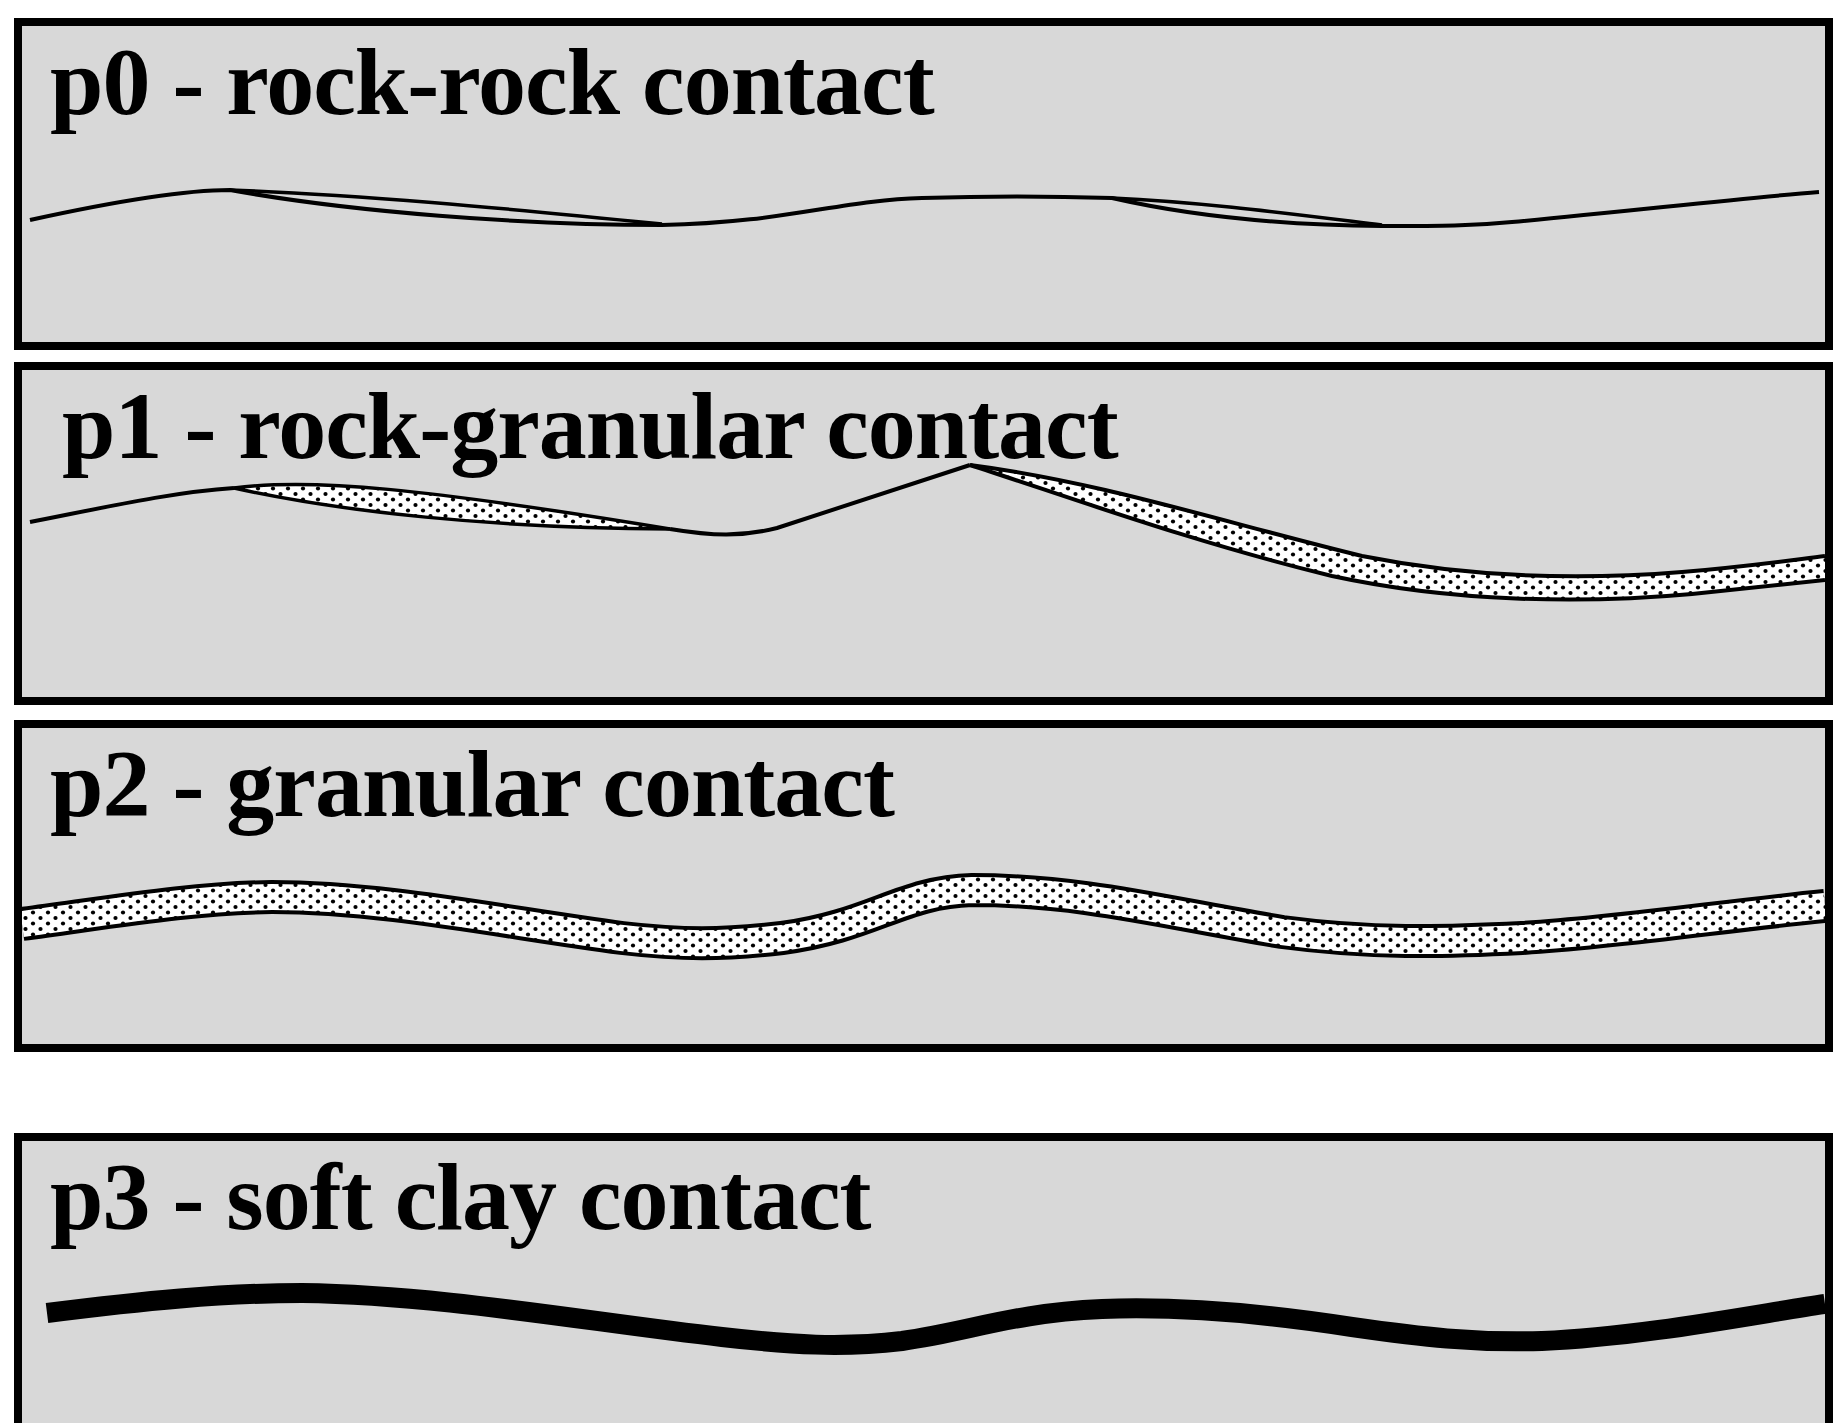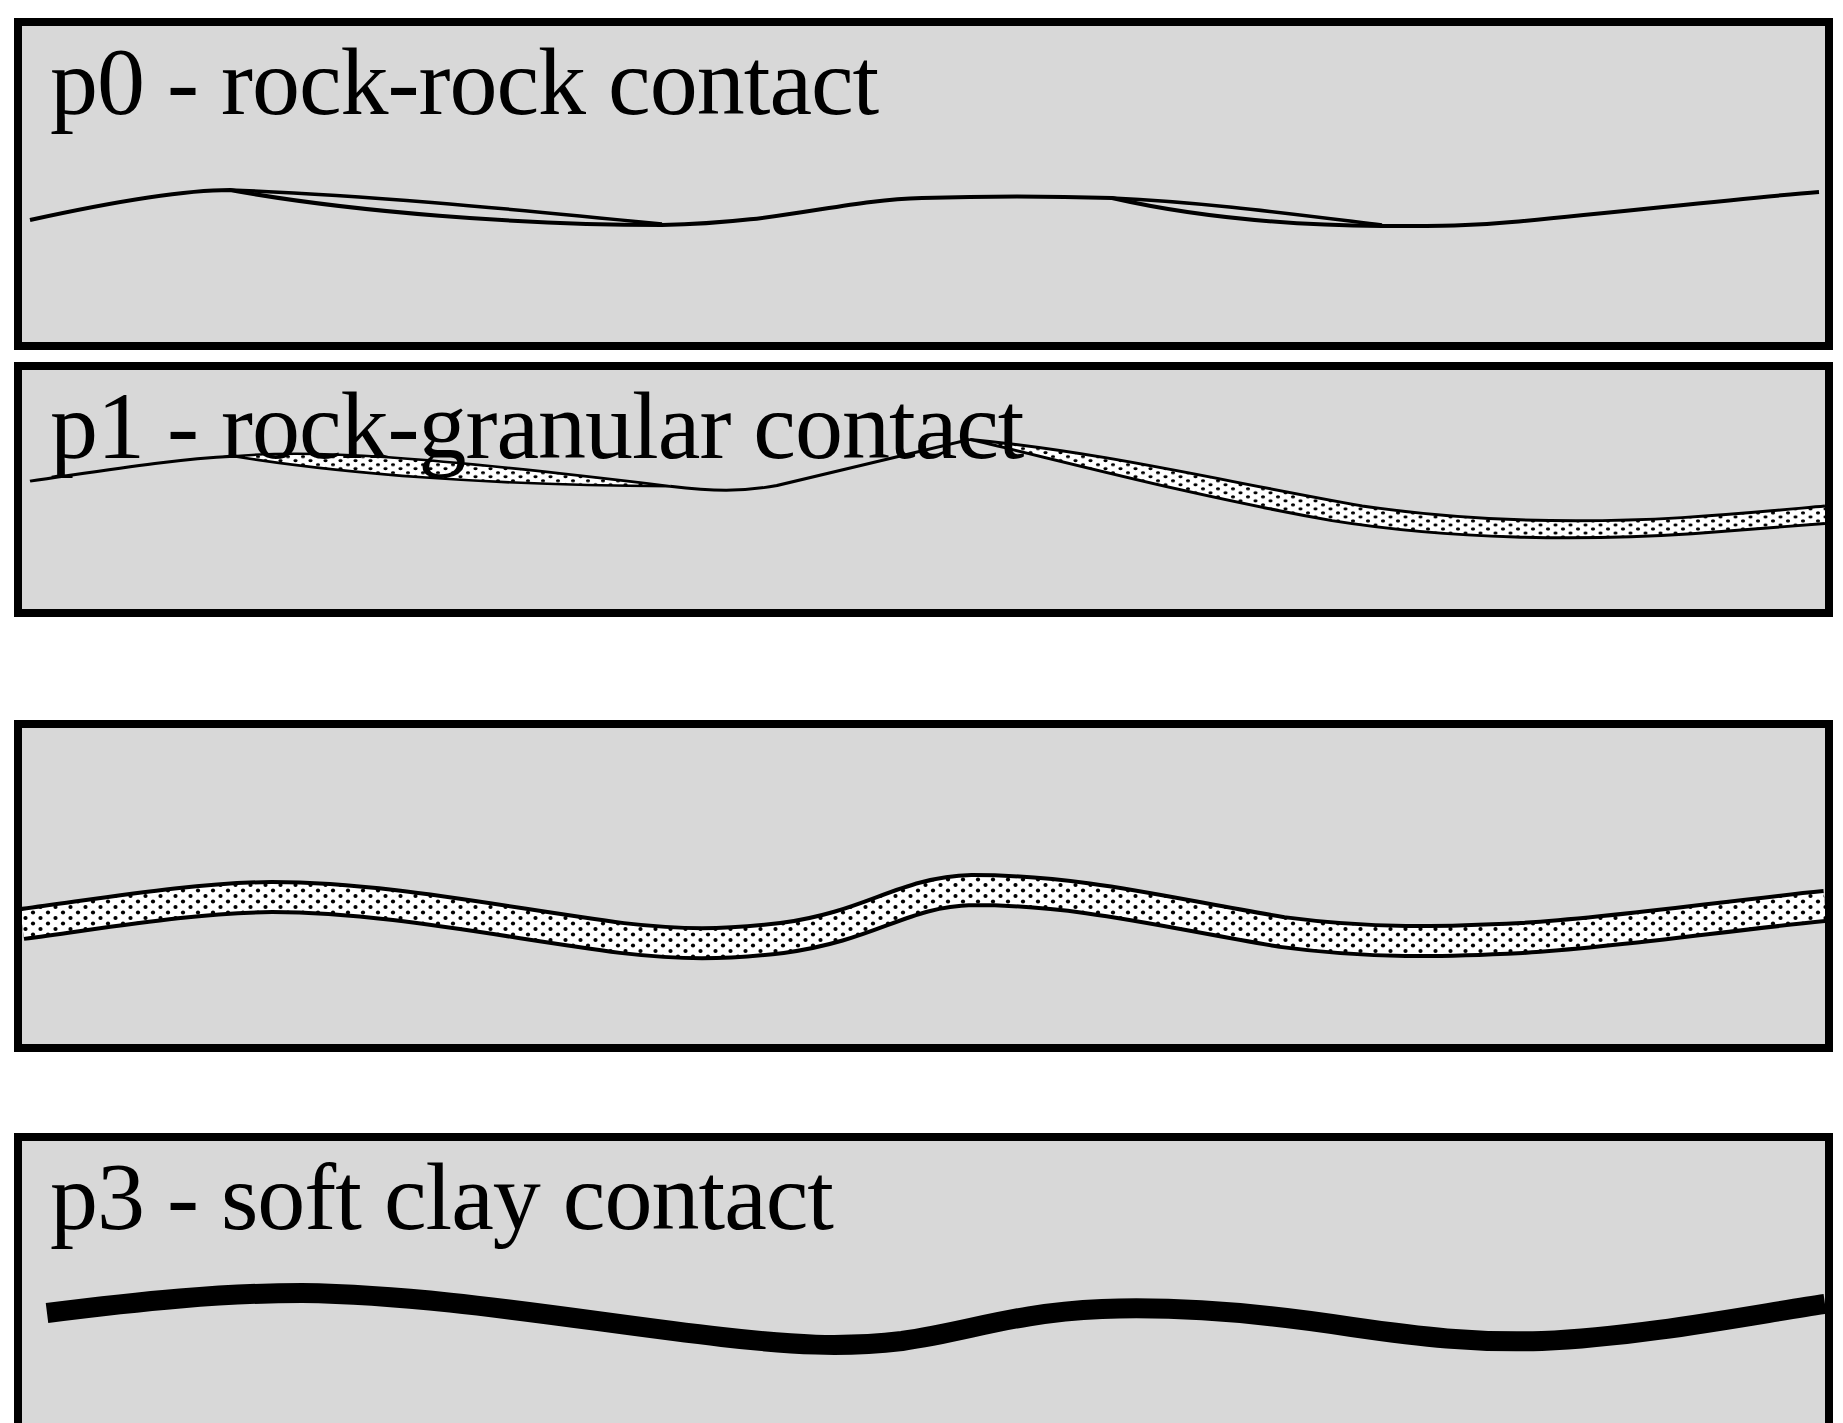--- a/index.html
+++ b/index.html
@@ -20,31 +20,31 @@
   .panel {
     position: absolute;
     left: 14px;
     width: 1819px;
     box-sizing: border-box;
     border: 8px solid #000000;
     background: #d8d8d8;
     overflow: hidden;
   }
   #panel-p0 { top: 18px;   height: 332px; }
-  #panel-p1 { top: 362px;  height: 255px; }
+  #panel-p1 { top: 362px;  height: 343px; padding-left: 12px; }
   #panel-p2 { top: 720px;  height: 332px; }
   #panel-p3 { top: 1133px; height: 337px; }
 
   .panel h2 {
     position: relative;
     margin: 0;
     padding: 8px 0 0 28px;
     font-size: 96px;
     line-height: 1.0;
-    font-weight: normal;
+    font-weight: bold;
     letter-spacing: -1px;
     color: #000000;
     z-index: 2;
     white-space: nowrap;
   }
   .panel svg.art {
     position: absolute;
     left: 0;
     top: 0;
     width: 100%;
@@ -108,20 +108,21 @@
       <path d="M 948 95 C 1080 112, 1200 152, 1340 186
                C 1450 208, 1560 210, 1660 202
                C 1730 196, 1770 190, 1803 186" fill="none" stroke="#000000" stroke-width="4"></path>
       <path d="M 948 95 C 1050 128, 1170 172, 1310 206
                C 1430 232, 1560 234, 1670 224
                C 1740 217, 1780 212, 1803 210" fill="none" stroke="#000000" stroke-width="4"></path>
     </svg>
   </section>
 
   <section class="panel" id="panel-p2">
+    <h2>p2 - granular contact</h2>
     <svg class="art" viewBox="0 0 1803 316" preserveAspectRatio="none">
       <defs>
         <pattern id="stipple-p2" width="15" height="11" patternUnits="userSpaceOnUse">
           <rect width="15" height="11" fill="#ffffff"></rect>
           <circle cx="3.5" cy="3" r="2.1" fill="#000000"></circle>
           <circle cx="11" cy="8.5" r="2.1" fill="#000000"></circle>
         </pattern>
       </defs>
 
       <path d="M 0 196

